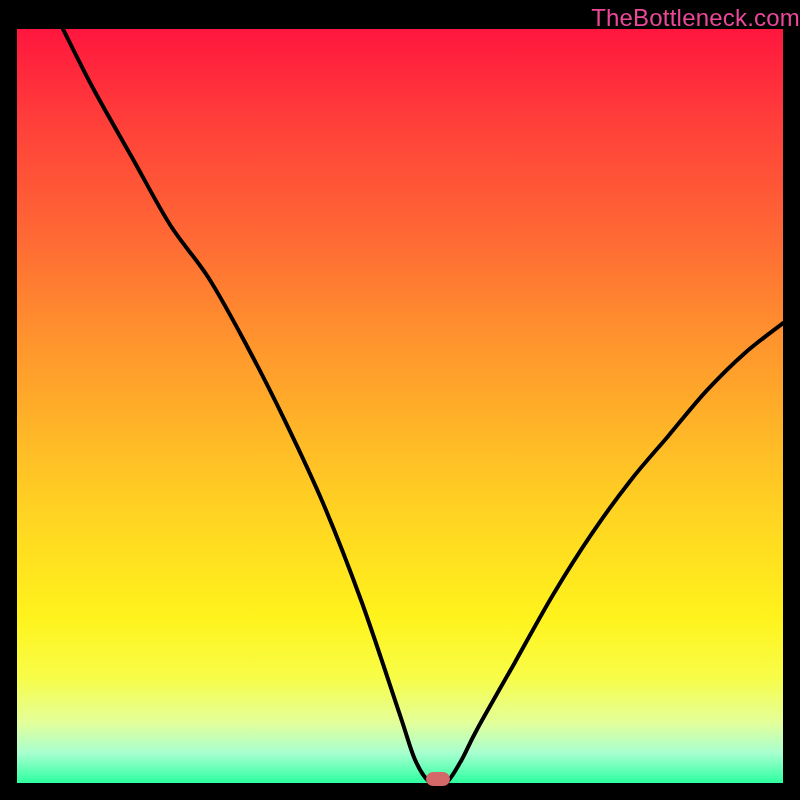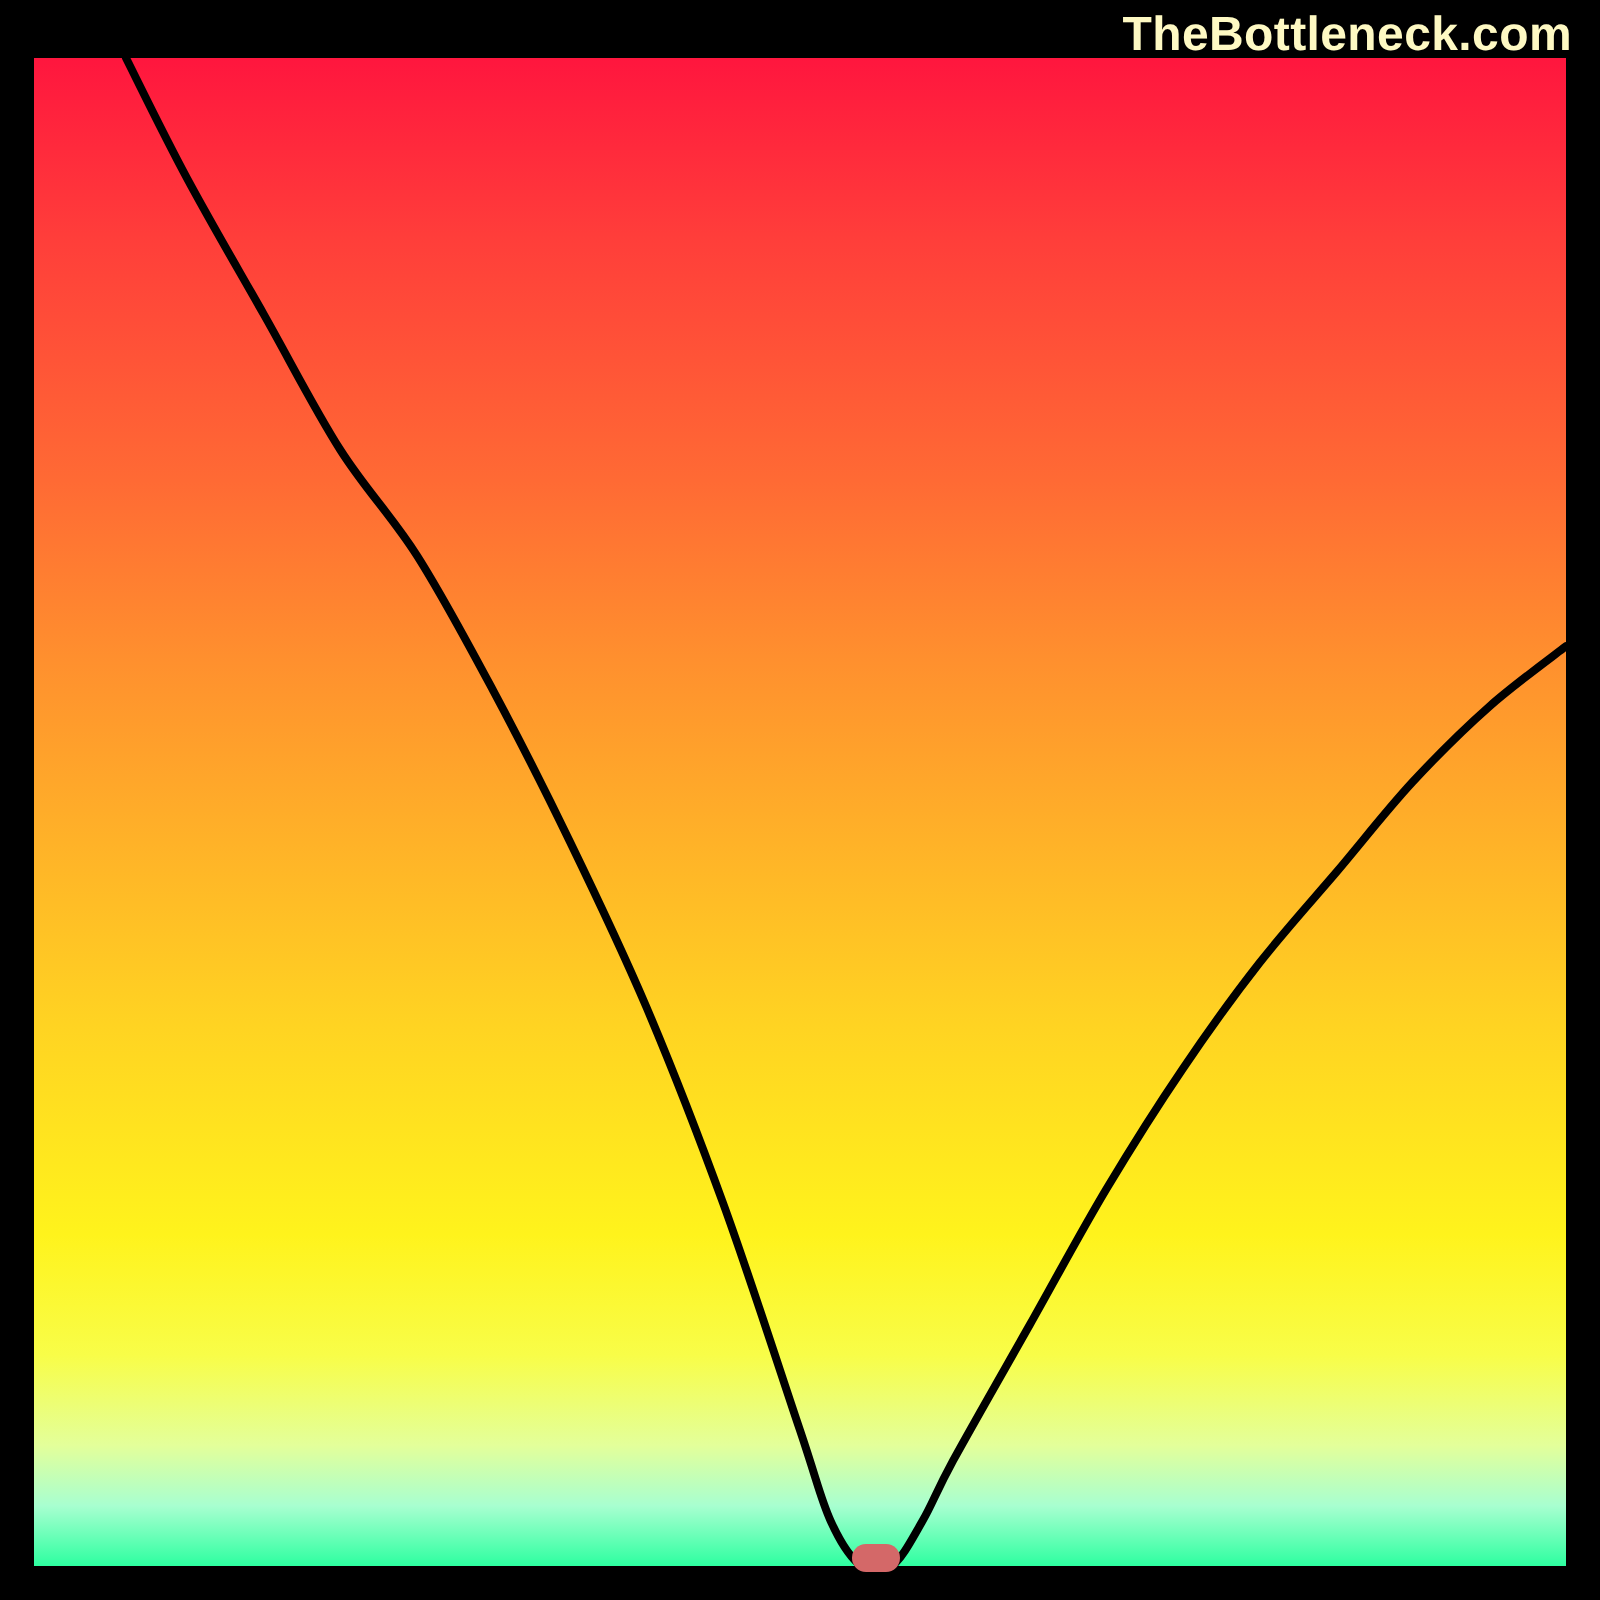--- a/index.html
+++ b/index.html
@@ -34,25 +34,25 @@
       #fff31c 78%,
       #f8fd48 86%,
       #e3ff9a 92%,
       #a8ffd0 96%,
       #2dffa0 100%
     );
   }
   .watermark {
     position: absolute;
     top: 4px;
-    right: 14px;
+    right: 0;
     font-family: Arial, Helvetica, sans-serif;
     font-size: 24px;
-    font-weight: 700;
-    color: #fef9c3;
+    font-weight: 400;
+    color: #ec4899;
     letter-spacing: 0.2px;
   }
   svg.curve {
     position: absolute;
     left: 0;
     top: 0;
     width: 766px;
     height: 754px;
   }
   .marker {

